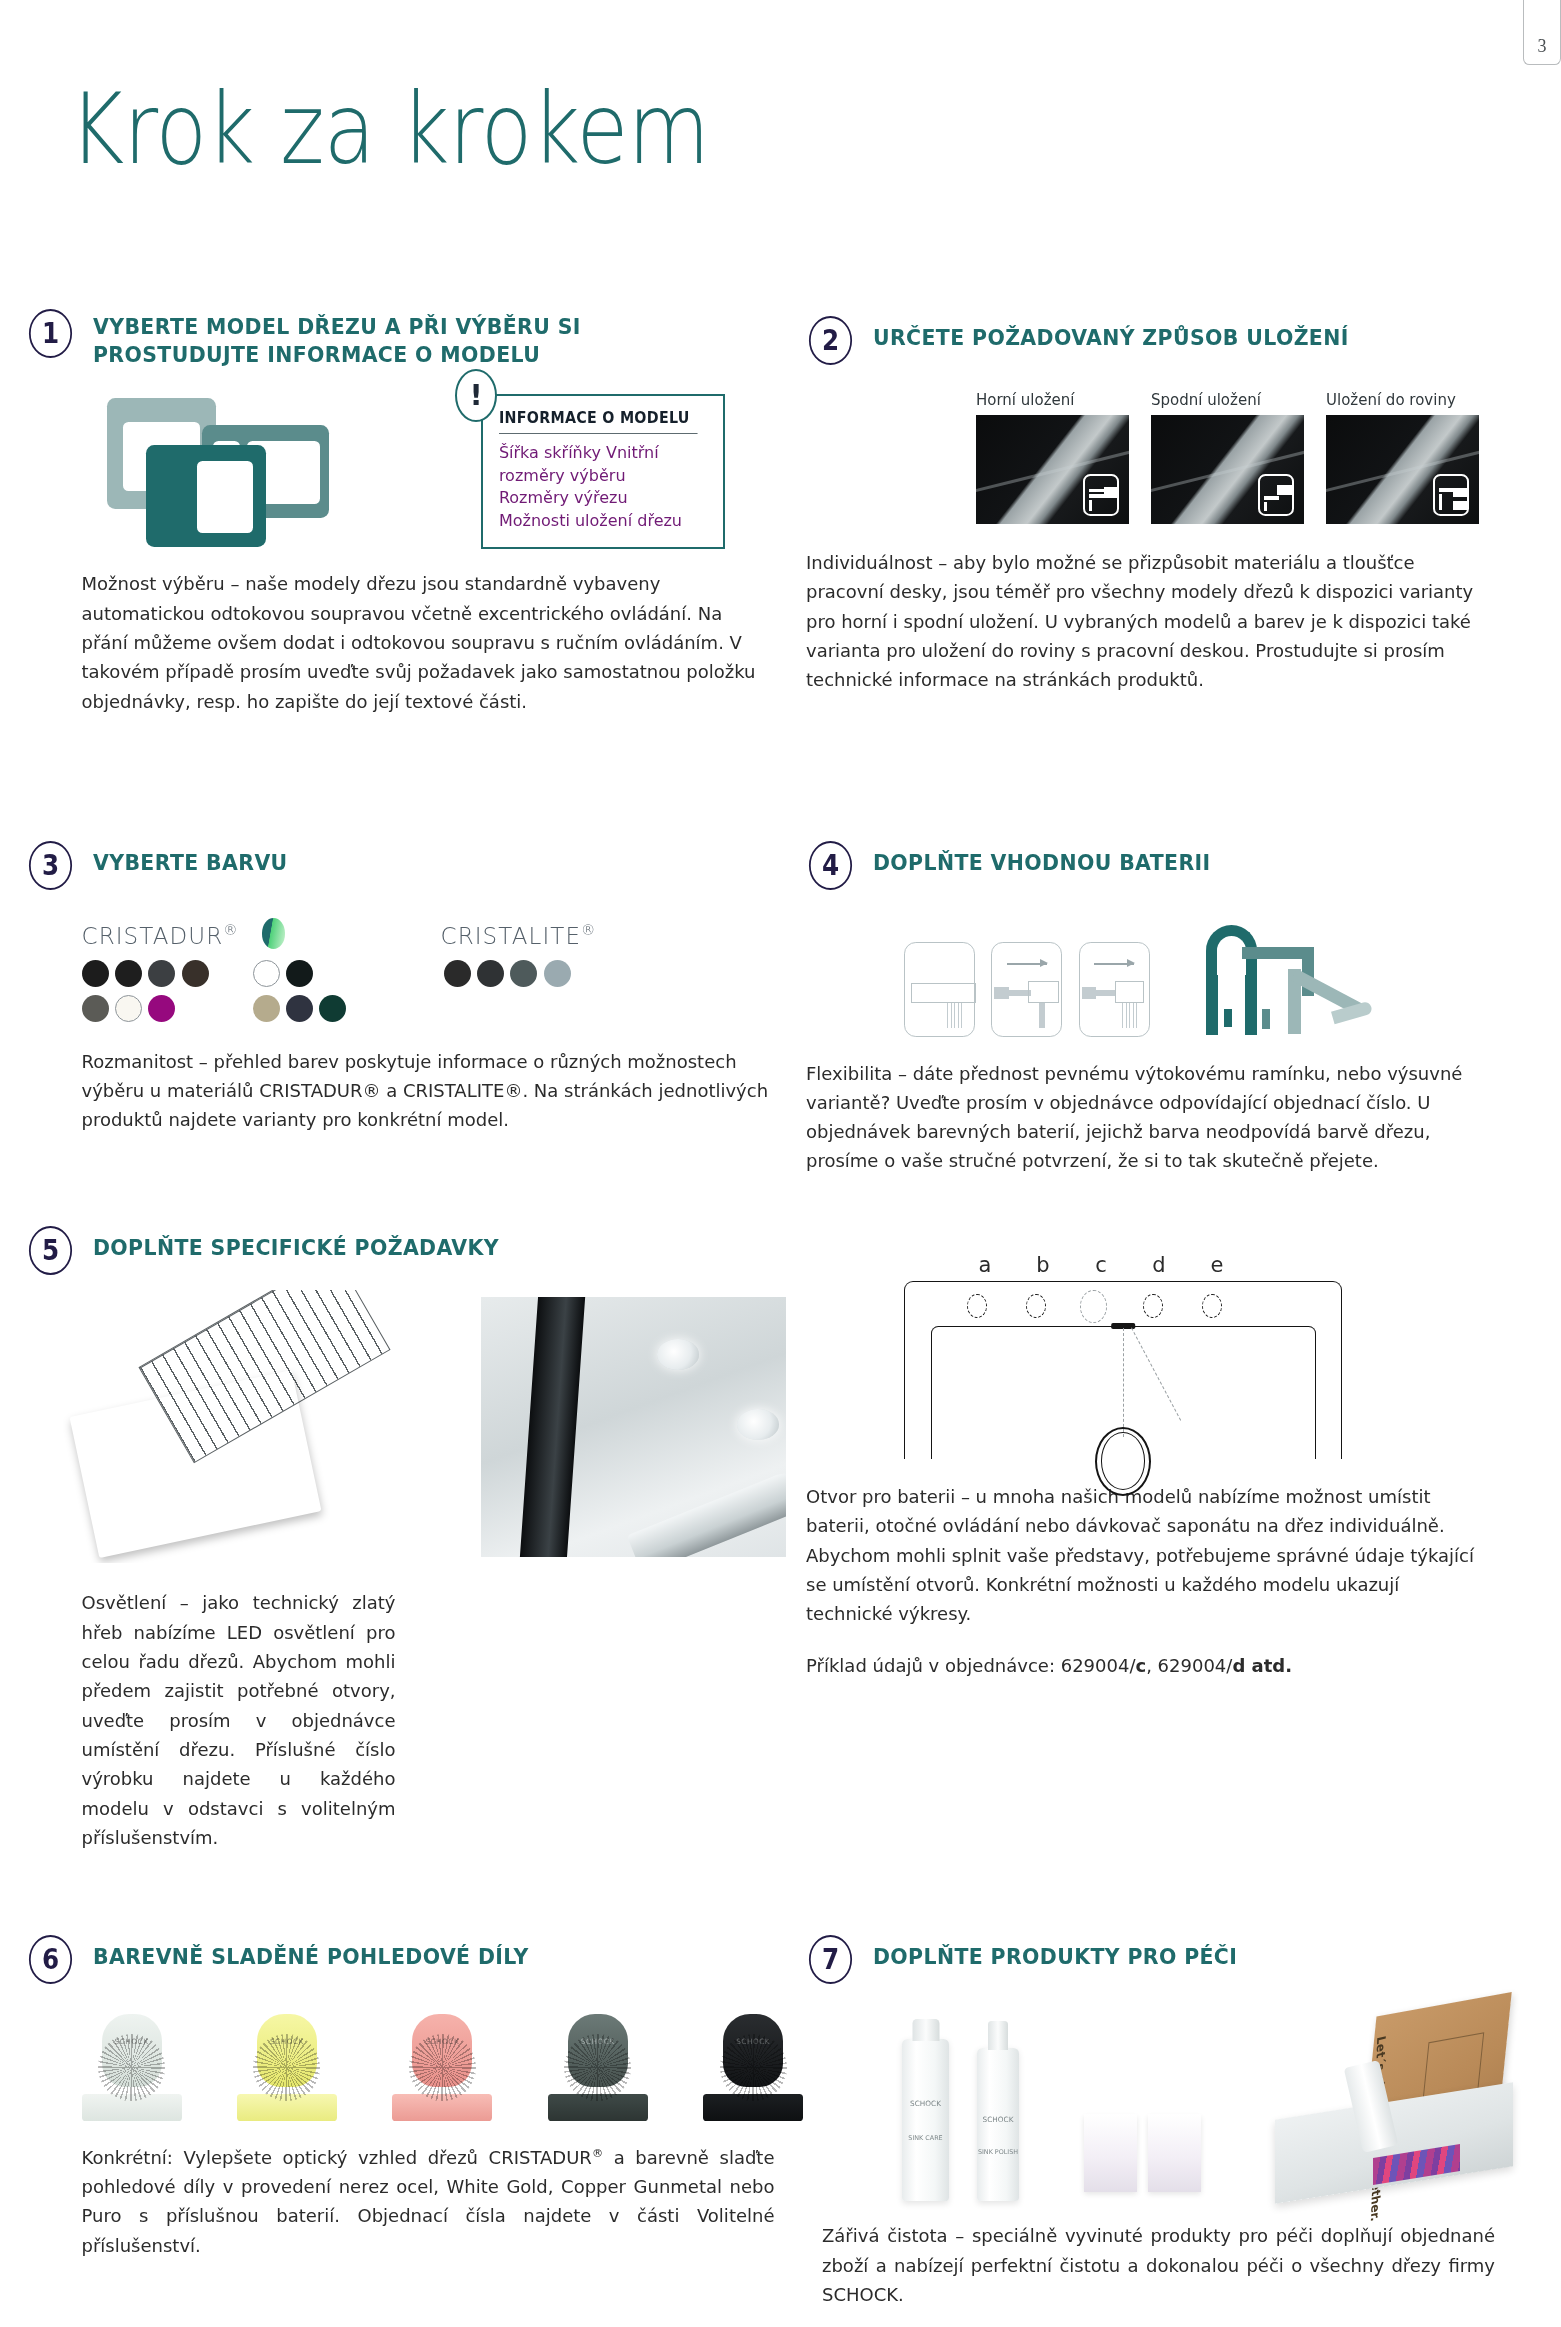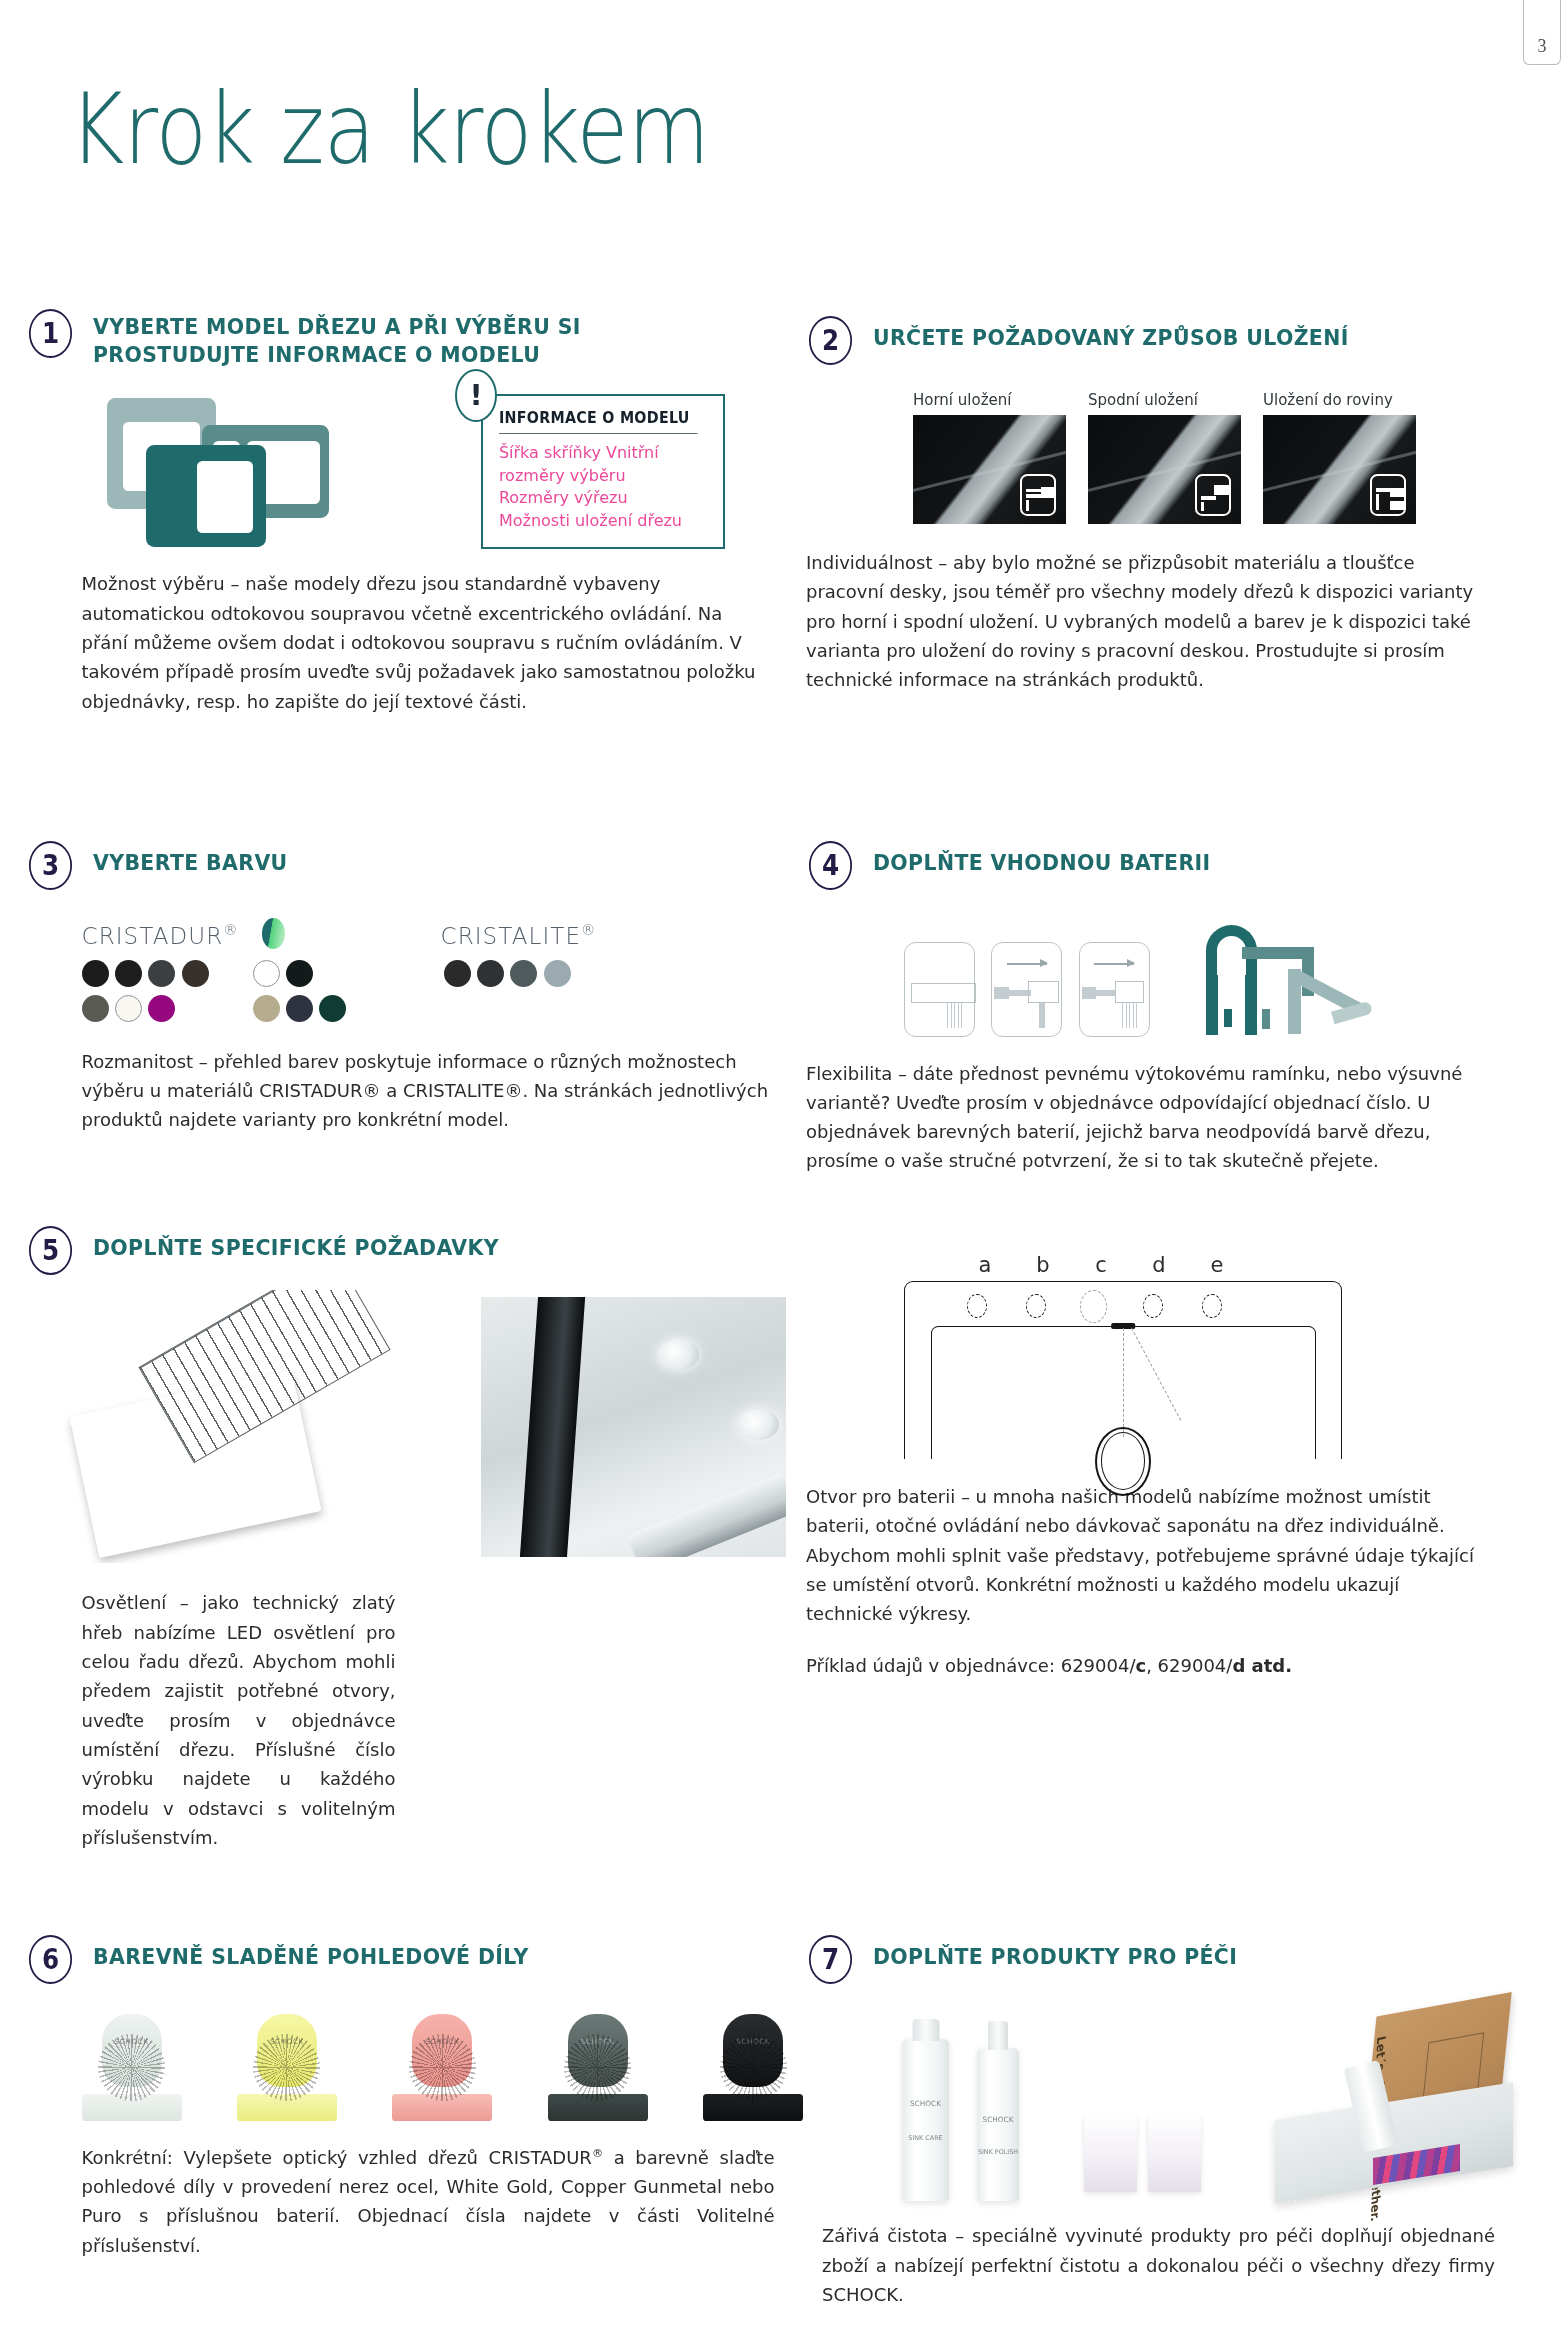--- a/index.html
+++ b/index.html
@@ -122,21 +122,21 @@
     font-family: "DejaVu Sans", sans-serif;
     padding-bottom: 6.4px;
     border-bottom: 1.4px solid #5d6b70;
     margin-bottom: 7.3px;
     transform: scaleX(0.95);
     transform-origin: left;
   }
   .info-box p {
     font-size: 16px;
     line-height: 1.42;
-    color: #ec4899;
+    color: #701a75;
     font-family: "DejaVu Sans", sans-serif;
   }
 
   
   .mount-row { display: flex; gap: 22px; }
   .mount-item { width: 153px; }
   .mount-label {
     font-size: 15px;
     color: #30383c;
     margin-bottom: 6.4px;
@@ -433,21 +433,21 @@
 
     <div class="body-text" style="margin:20px 0 0 56px;width:691px;">Možnost výběru – naše modely dřezu jsou standardně vybaveny automatickou odtokovou soupravou včetně excentrického ovládání. Na přání můžeme ovšem dodat i odtokovou soupravu s ručním ovládáním. V takovém případě prosím uveďte svůj požadavek jako samostatnou položku objednávky, resp. ho zapište do její textové části.</div>
   </div>
 
   <div class="col-right" style="top:316px;">
     <div class="step-head">
       <div class="step-num">2</div>
       <div class="step-title" style="padding-top:8.2px;">URČETE POŽADOVANÝ ZPŮSOB ULOŽENÍ</div>
     </div>
 
-    <div class="mount-row" style="margin:20px 0 0 107px;">
+    <div class="mount-row" style="margin:20px 0 0 107px;justify-content:center;">
       <div class="mount-item">
         <div class="mount-label">Horní uložení</div>
         <div class="mount-photo">
           <div class="mount-icon">
             <div class="mi-bar" style="left:3.6px;top:12.7px;width:15.5px;height:3.6px;"></div>
             <div class="mi-bar" style="left:3.6px;top:18px;width:15.5px;height:3.6px;"></div>
             <div class="mi-bar" style="left:3.6px;top:23.6px;width:3.6px;height:11px;"></div>
             <div class="mi-bar" style="left:19px;top:11px;width:12.7px;height:11px;"></div>
           </div>
         </div>

